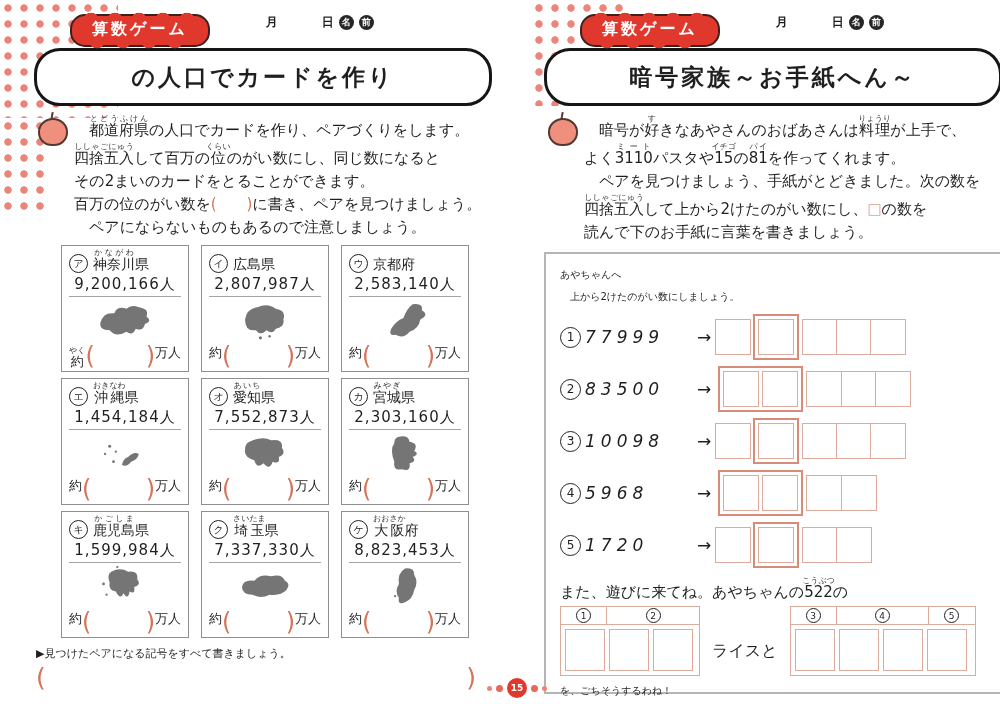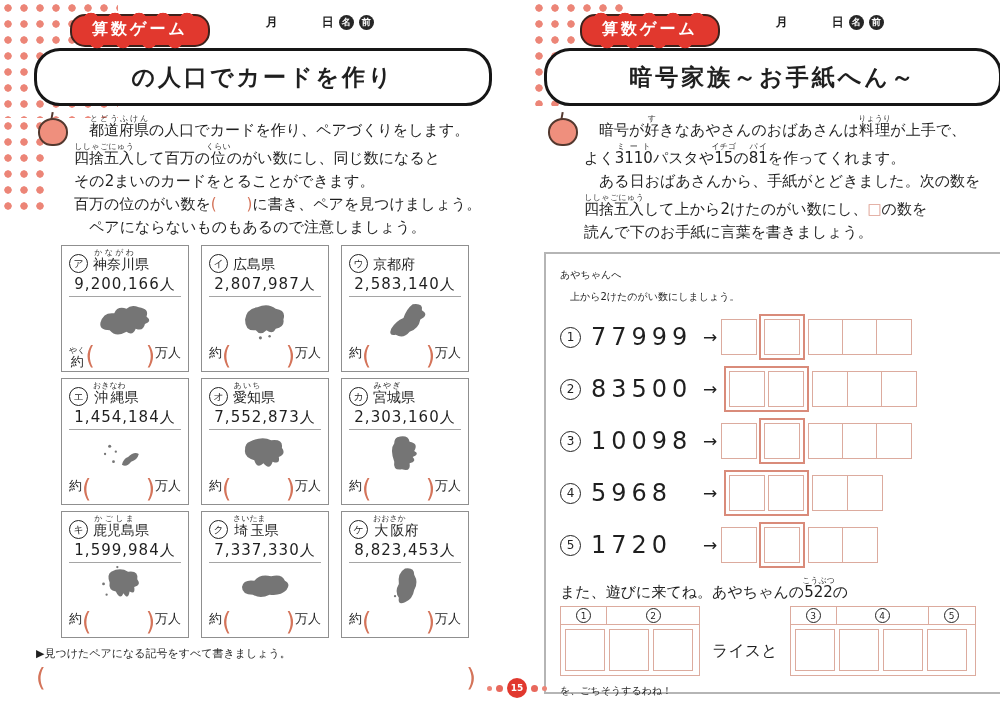--- a/index.html
+++ b/index.html
@@ -58,21 +58,21 @@
   .pair-prompt{margin:8px 0 0 2px;font-size:11px;}
   .pair-parens{display:flex;justify-content:space-between;margin:2px 0 0 2px;width:440px;
                color:#d4745a;font-size:25px;height:32px;}
   
   .letter{margin-top:8px;border:2px solid #b5b5b5;background:#fff;padding:10px 14px 8px;
           box-sizing:border-box;height:442px;position:relative;z-index:2;}
   .lg{font-size:10px;line-height:22px;}
   .prow{display:flex;align-items:center;margin:6px 0;height:46px;}
   .pnum{flex:none;width:19px;height:19px;border:1.3px solid #222;border-radius:50%;font-size:12px;
         display:inline-flex;align-items:center;justify-content:center;}
-  .pval{width:112px;font-size:24px;letter-spacing:5px;margin-left:10px;white-space:nowrap;}
+  .pval{width:112px;font-size:17px;letter-spacing:5px;margin-left:4px;white-space:nowrap;font-style:italic;}
   .parrow{font-size:17px;margin-right:4px;}
   .pcells{display:flex;align-items:center;}
   .pcell{width:36px;height:36px;border:1.6px solid #dcab9e;margin-right:-1.6px;background:#fff;box-sizing:border-box;}
   .phl{display:flex;border:2px solid #d98b7a;padding:3px;margin:0 3px;background:#fff;}
   .phl .pcell{margin-right:3px;}
   .phl .pcell:last-child{margin-right:0;}
   .closing-line{font-size:15px;margin:8px 0 4px;}
   .foods{display:flex;align-items:flex-end;gap:10px;margin:2px 0 4px;}
   .ftable{border:1.5px solid #dcab9e;display:inline-block;background:#fff;}
   .hrow{display:flex;border-bottom:1.5px solid #dcab9e;height:17px;}
@@ -329,21 +329,21 @@
         <span>日</span>
         <span class="nb">名</span>
         <span class="nb">前</span>
       </div>
     </div>
     <div class="titlebox">暗号家族～お手紙へん～</div>
     <div class="instr">
       <span class="apple"></span>
       <div><span>　暗号が</span><ruby>好<rt>す</rt></ruby><span>きなあやさんのおばあさんは</span><ruby>料理<rt>りょうり</rt></ruby><span>が上手で、</span></div>
       <div><span>よく</span><ruby>3110<rt>ミート</rt></ruby><span>パスタや</span><ruby>15<rt>イチゴ</rt></ruby><span>の</span><ruby>81<rt>パイ</rt></ruby><span>を作ってくれます。</span></div>
-      <div><span>　ある日おばあさんから、手紙がとどきました。次の数を</span></div>
+      <div><span>　ペアを見つけましょう、手紙がとどきました。次の数を</span></div>
       <div><ruby>四捨五入<rt>ししゃごにゅう</rt></ruby><span>して上から2けたのがい数にし、</span><span class="seg-sq">□</span><span>の数を</span></div>
       <div><span>読んで下のお手紙に言葉を書きましょう。</span></div>
     </div>
 
     <div class="letter">
       <div class="lg">あやちゃんへ</div>
       <div class="lg">　上から2けたのがい数にしましょう。</div>
 
       <div class="prow">
         <span class="pnum">1</span>

